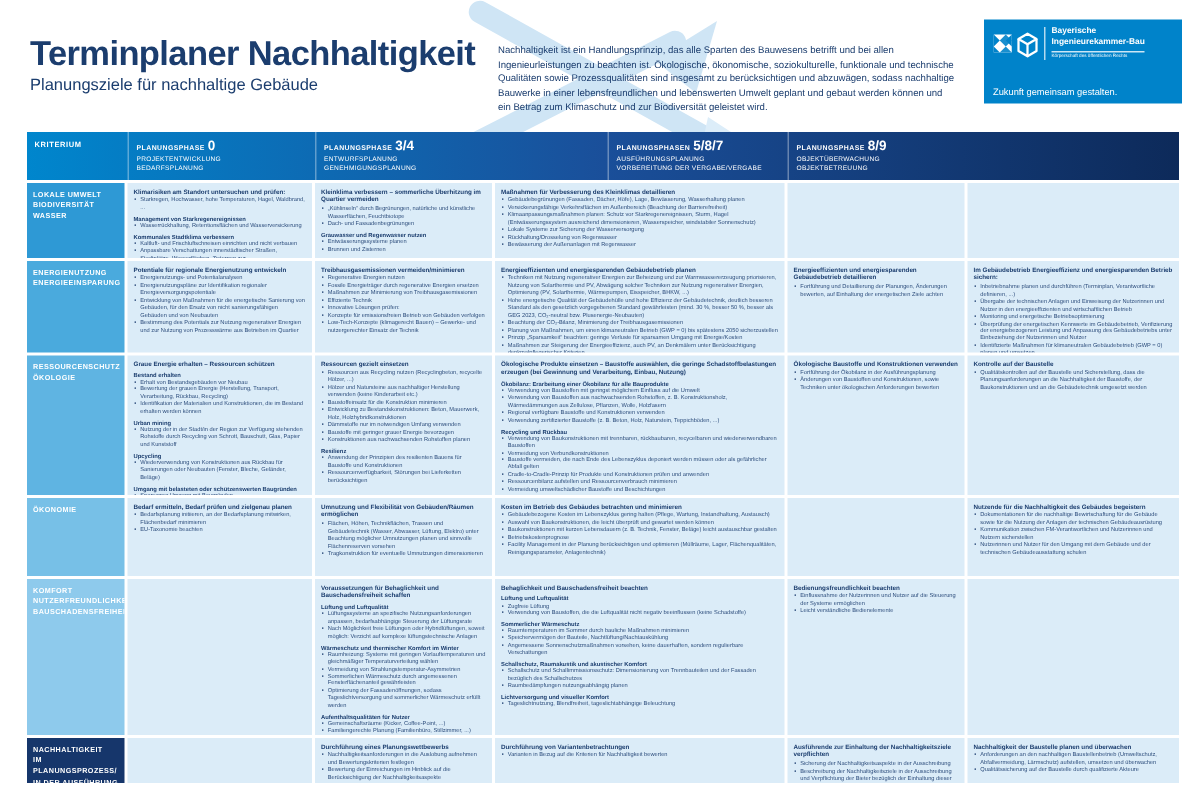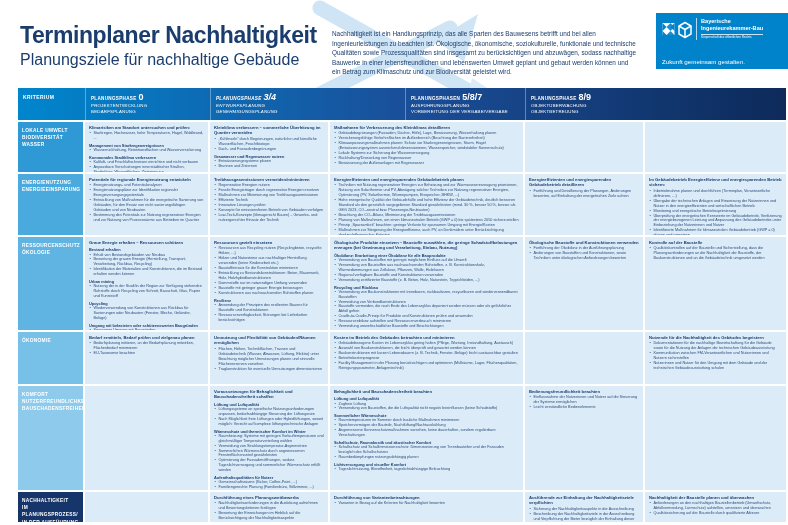--- a/index.html
+++ b/index.html
@@ -4,40 +4,40 @@
 <style>
   html,body{margin:0;padding:0;background:#fff;}
   .page{position:relative;width:788px;height:525px;background:#fff;overflow:hidden;
         font-family:"Liberation Sans",sans-serif;color:var(--navy);}
   :root{--blue:#0083ca;--navy:#1b3d6e;--cellbg:#dbecf8;}
 
   
   .decor{position:absolute;left:250px;top:0;width:275px;height:122px;z-index:0;}
   .title{position:absolute;left:20px;top:22px;font-size:23px;font-weight:bold;
          letter-spacing:-0.4px;z-index:1;}
-  .subtitle{position:absolute;left:20px;top:51px;font-size:16px;z-index:1;}
+  .subtitle{position:absolute;left:20px;top:51px;font-size:11px;z-index:1;}
   .intro{position:absolute;left:332px;top:29px;width:306px;font-size:6.4px;line-height:1.5;z-index:2;}
   .logo{position:absolute;left:656px;top:13px;width:132px;height:56px;background:var(--blue);
         color:#fff;z-index:2;box-sizing:border-box;padding:5px 6px 4px 6px;
         display:flex;flex-direction:column;justify-content:space-between;}
   .logo-top{display:flex;align-items:center;gap:4px;}
   .logo-mark{flex:0 0 auto;}
   .logo-div{width:1px;height:22px;background:rgba(255,255,255,.7);}
   .logo-name{font-size:5.6px;font-weight:bold;line-height:1.25;}
   .logo-sub{font-size:3.1px;border-top:.5px solid rgba(255,255,255,.8);margin-top:1.5px;padding-top:1px;font-weight:normal;}
   .logo-tagline{font-size:6.2px;}
 
   
   .table{position:absolute;left:18px;top:88px;z-index:1;display:grid;
          grid-template-columns:65px 123px 118px 193px 118px 141px;
          grid-template-rows:32px 50px 61px 93px 52px 104px 30px;gap:2px;}
   .thead{grid-column:1/-1;display:flex;color:#fff;}
   .hcell{box-sizing:border-box;padding:4px 5px 0 5px;border-left:1px solid rgba(255,255,255,.35);}
   .hcell:first-child{border-left:none;}
-  .w0{width:67px;} .w1{width:125px;} .w2{width:120px;} .w3{width:195px;font-style:italic;} .w4{width:120px;} .w5{flex:1;}
+  .w0{width:67px;} .w1{width:125px;} .w2{width:120px;} .w3{width:195px;} .w4{width:120px;} .w5{flex:1;}
   .kcell{font-size:5px;font-weight:bold;letter-spacing:.4px;padding-top:6px;}
   .ph-label{font-size:4.6px;font-weight:bold;letter-spacing:.3px;}
   .ph-num{font-size:9px;font-weight:bold;margin-left:2px;}
   .ph-line{font-size:4.4px;letter-spacing:.2px;line-height:1.35;}
   .ph-top{margin-bottom:1px;display:flex;align-items:baseline;}
 
   .rlabel{box-sizing:border-box;padding:5px 4px;color:#fff;font-weight:bold;font-size:4.8px;
           line-height:1.5;letter-spacing:.3px;overflow:hidden;}
   .cell{box-sizing:border-box;background:var(--cellbg);padding:3px 4px;overflow:hidden;}
   .ch{font-weight:bold;color:var(--navy);font-size:4.2px;line-height:1.3;margin-bottom:1px;}

